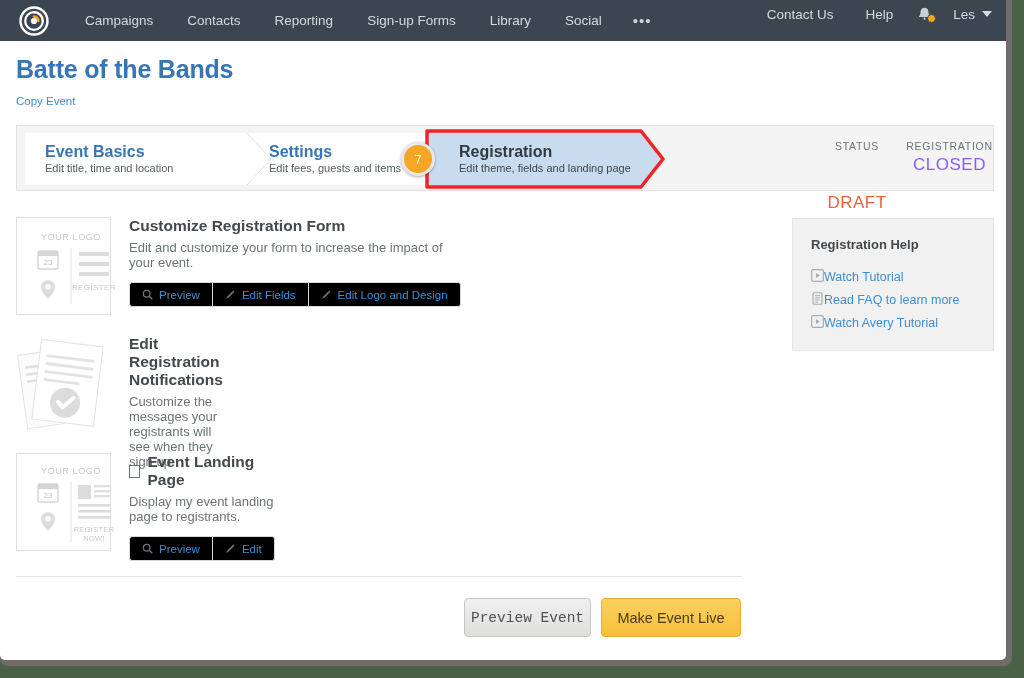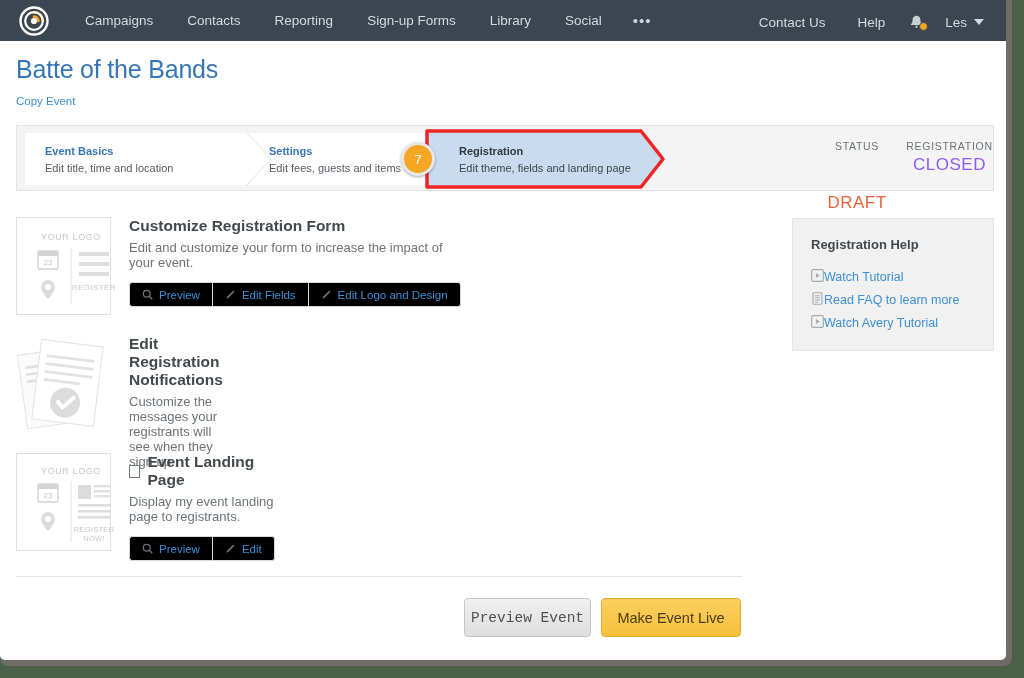--- a/index.html
+++ b/index.html
@@ -47,22 +47,22 @@
   .nav-link {
     color: #d5dade;
     font-size: 13.5px;
     padding: 4px 17px;
     line-height: 41px;
     white-space: nowrap;
     cursor: pointer;
   }
   .nav-link.dots { letter-spacing: 1px; font-size: 15px; padding: 0 14px; color:#cfd4d8;}
   .nav-right {
-    position: absolute; right: 8px; top: 0; height: 28px;
-    display: flex; align-items: center; padding-right: 14px; margin-top: 8px;
+    position: absolute; right: 0; top: 0; height: 28px;
+    display: flex; align-items: center; padding-right: 14px;
   }
   .nav-right .nav-link { padding: 0 16px; }
   .bell-wrap {
     position: relative; width: 30px; height: 41px;
     display: flex; align-items: center; justify-content: center;
     cursor: pointer;
   }
   .bell-dot {
     position: absolute; right: 3px; bottom: 12px;
     width: 9px; height: 9px; border-radius: 50%;
@@ -76,21 +76,21 @@
   .caret-down {
     width: 0; height: 0;
     border-left: 5px solid transparent;
     border-right: 5px solid transparent;
     border-top: 6px solid #d5dade;
   }
 
   
   .page-title {
     position: absolute; left: 16px; top: 55px;
-    font-size: 25px; color: #3776b6; font-weight: normal;
+    font-size: 25px; color: #3776b6; font-weight: bold;
     letter-spacing: -0.2px;
   }
   .copy-event {
     position: absolute; left: 16px; top: 95px;
     font-size: 11.5px; color: #3b8fd4; cursor: pointer;
   }
 
   
   .stepper-band {
     position: absolute; left: 16px; top: 125px;
@@ -107,21 +107,21 @@
     position: relative;
     background: #ffffff;
     height: 52px;
     display: flex; flex-direction: column; justify-content: center;
     padding-left: 22px;
     cursor: pointer;
   }
   .step.s1 { width: 222px; padding-left: 20px; }
   .step.s2 { width: 190px; }
   .step.s3 { width: 215px; }
-  .step .st-title { font-size: 11px; font-weight: bold; color:#3776b6; line-height: 17px;}
+  .step .st-title { font-size: 16px; font-weight: bold; color:#3776b6; line-height: 17px;}
   .step .st-sub { font-size: 11px; color: #555c63; line-height: 16px; }
   
   .step-arrow {
     position: absolute; top: 0; right: -26px; width: 26px; height: 52px;
     z-index: 2;
   }
   .step.active {
     background: #c9dcef;
   }
   .step.active .st-title { color: #2f3a42; }

